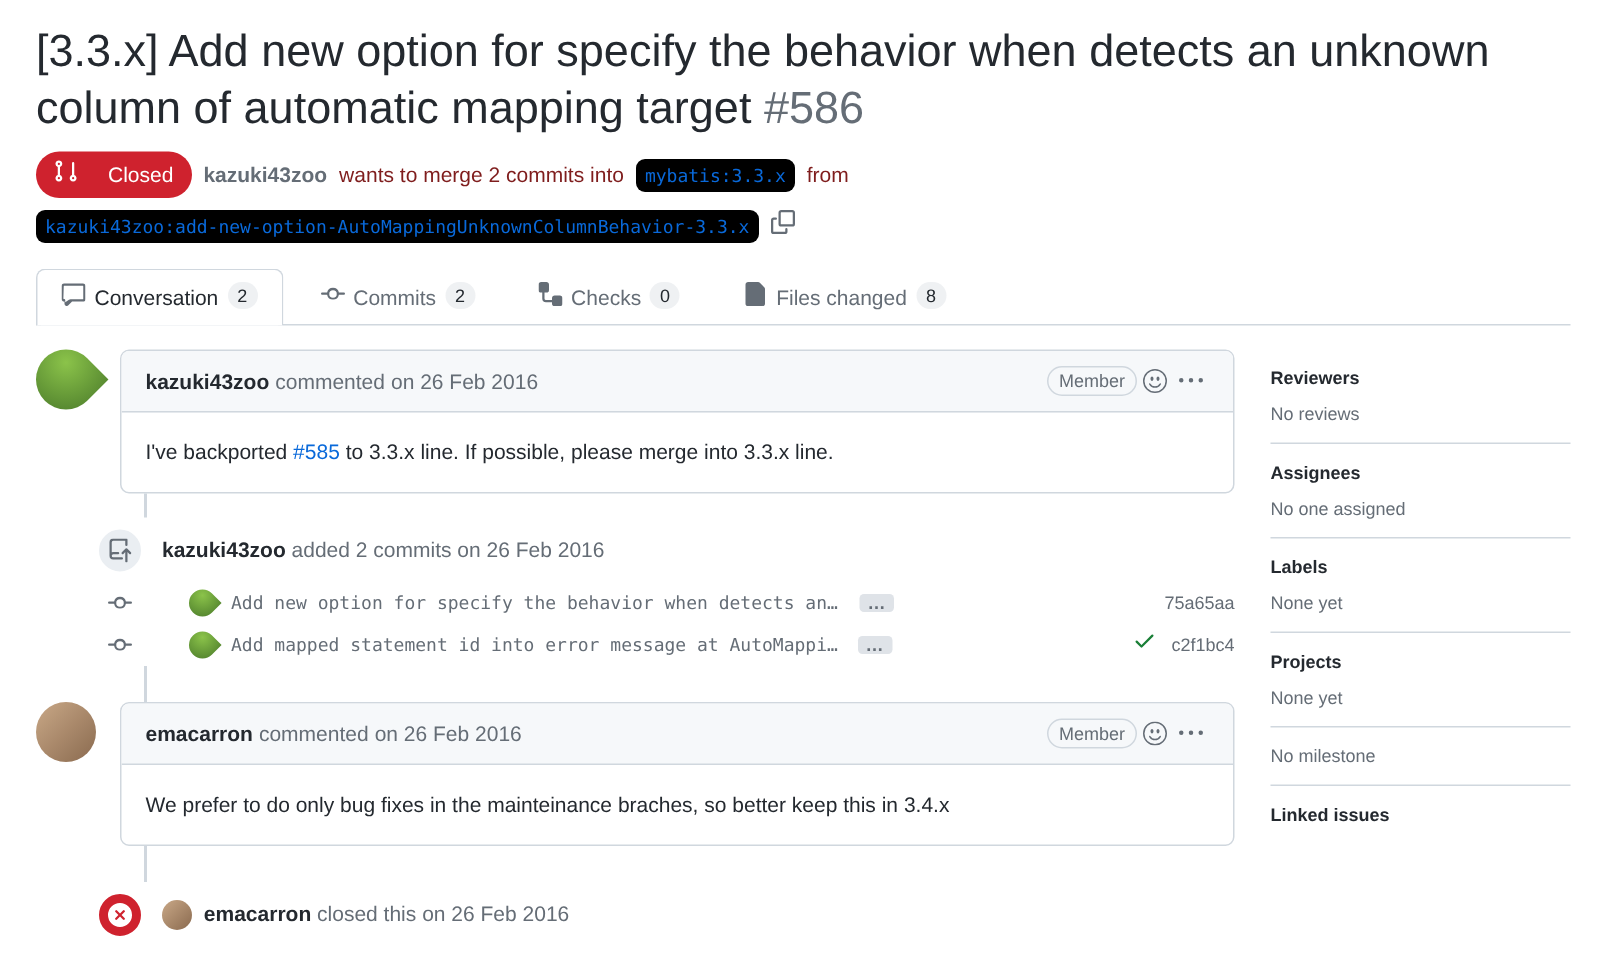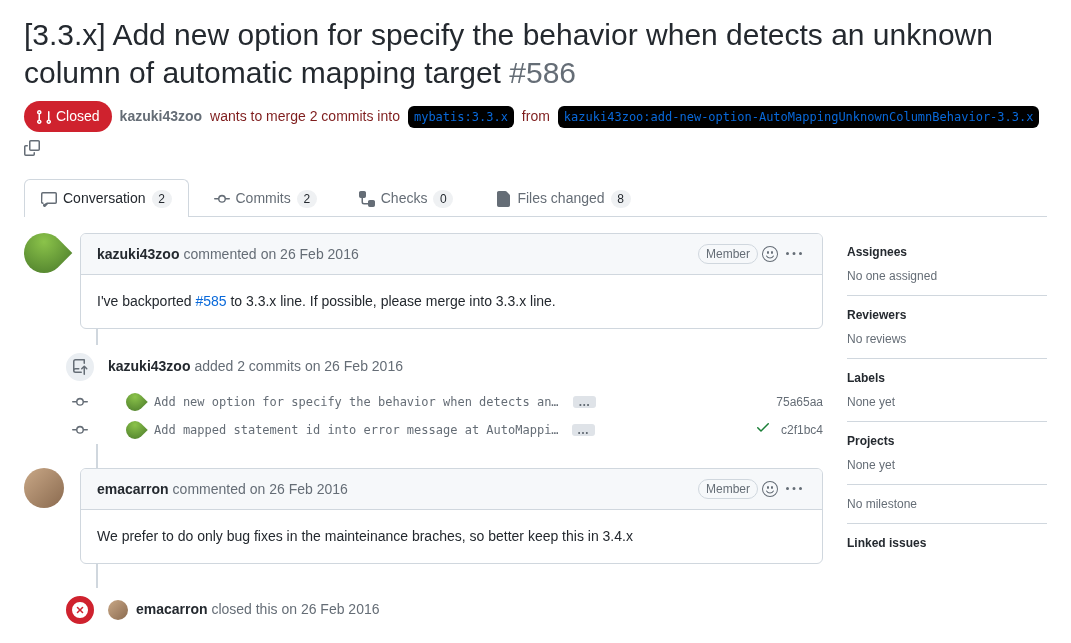--- a/index.html
+++ b/index.html
@@ -1,28 +1,28 @@
 <!DOCTYPE html>
 <html><head>
 <meta charset="utf-8">
 <style>
 * { box-sizing: border-box; margin: 0; padding: 0; }
 body { font-family: -apple-system, BlinkMacSystemFont, "Segoe UI", Helvetica, Arial, sans-serif; color: #24292f; font-size: 14px; line-height: 1.5; background: #fff; }
 .container { padding: 16px 24px; }
 .title { font-size: 30px; font-weight: 400; margin-bottom: 10px; line-height: 1.25; }
 .issue-num { color: #656d76; font-weight: 300; }
 .meta-row { display: flex; align-items: center; gap: 8px; margin-bottom: 16px; flex-wrap: wrap; }
-.state-badge { display: inline-flex; align-items: center; gap: 4px; background: #cf222e; color: #fff; padding: 5px 12px; border-radius: 2em; font-weight: 500; font-size: 14px; }
+.state-badge { display: inline-flex; align-items: flex-start; gap: 20px; background: #cf222e; color: #fff; padding: 5px 12px; border-radius: 2em; font-weight: 500; font-size: 14px; }
 .state-badge svg { fill: #fff; }
 .author-link { color: #656d76; font-weight: 600; }
 .meta-text { color: #7f1d1d; }
 .branch-tag { font-family: ui-monospace, SFMono-Regular, Menlo, monospace; font-size: 12px; background: #000000; color: #0969da; padding: 2px 6px; border-radius: 6px; }
 .copy-icon { color: #656d76; cursor: pointer; }
 .tabnav { border-bottom: 1px solid #d0d7de; display: flex; gap: 8px; margin-bottom: 16px; }
-.tab { display: inline-flex; align-items: center; gap: 6px; padding: 8px 16px; font-size: 14px; color: #656d76; cursor: pointer; border: 1px solid transparent; border-bottom: none; position: relative; top: 1px; }
+.tab { display: inline-flex; align-items: flex-start; gap: 6px; padding: 8px 16px; font-size: 14px; color: #656d76; cursor: pointer; border: 1px solid transparent; border-bottom: none; position: relative; top: 1px; }
 .tab.selected { background: #fff; border-color: #d0d7de; border-radius: 6px 6px 0 0; color: #24292f; font-weight: 400; }
 .tab svg { fill: #656d76; }
 .counter { background: rgba(175,184,193,0.2); color: #24292f; border-radius: 2em; padding: 0 6px; font-size: 12px; min-width: 20px; text-align: center; display: inline-block; line-height: 18px; }
 .layout { display: flex; gap: 24px; }
 .main-col { flex: 1; min-width: 0; }
 .side-col { width: 200px; flex-shrink: 0; }
 .timeline-item { position: relative; margin-left: 56px; }
 .timeline-avatar { position: absolute; left: -56px; top: 0; width: 40px; height: 40px; border-radius: 50%; }
 .leaf-avatar { background: radial-gradient(circle at 30% 30%, #8bc34a, #4a7a2a); border-radius: 50% 0 50% 50%; transform: rotate(45deg); }
 .human-avatar { background: linear-gradient(135deg, #c9a887, #8a6a4f); display:flex; align-items:center; justify-content:center; }
@@ -239,28 +239,28 @@
           <strong>emacarron</strong>
           <span>closed this</span>
           <span>on 26 Feb 2016</span>
         </div>
       </div>
 
     </div>
 
     <div class="side-col">
       <div class="side-section">
+        <h4>Reviewers</h4>
+        <div class="val">No reviews</div>
+      </div>
+      <div class="side-section">
         <h4>Assignees</h4>
         <div class="val">No one assigned</div>
       </div>
       <div class="side-section">
-        <h4>Reviewers</h4>
-        <div class="val">No reviews</div>
-      </div>
-      <div class="side-section">
         <h4>Labels</h4>
         <div class="val">None yet</div>
       </div>
       <div class="side-section">
         <h4>Projects</h4>
         <div class="val">None yet</div>
       </div>
       <div class="side-section">
         <div class="val">No milestone</div>
       </div>

